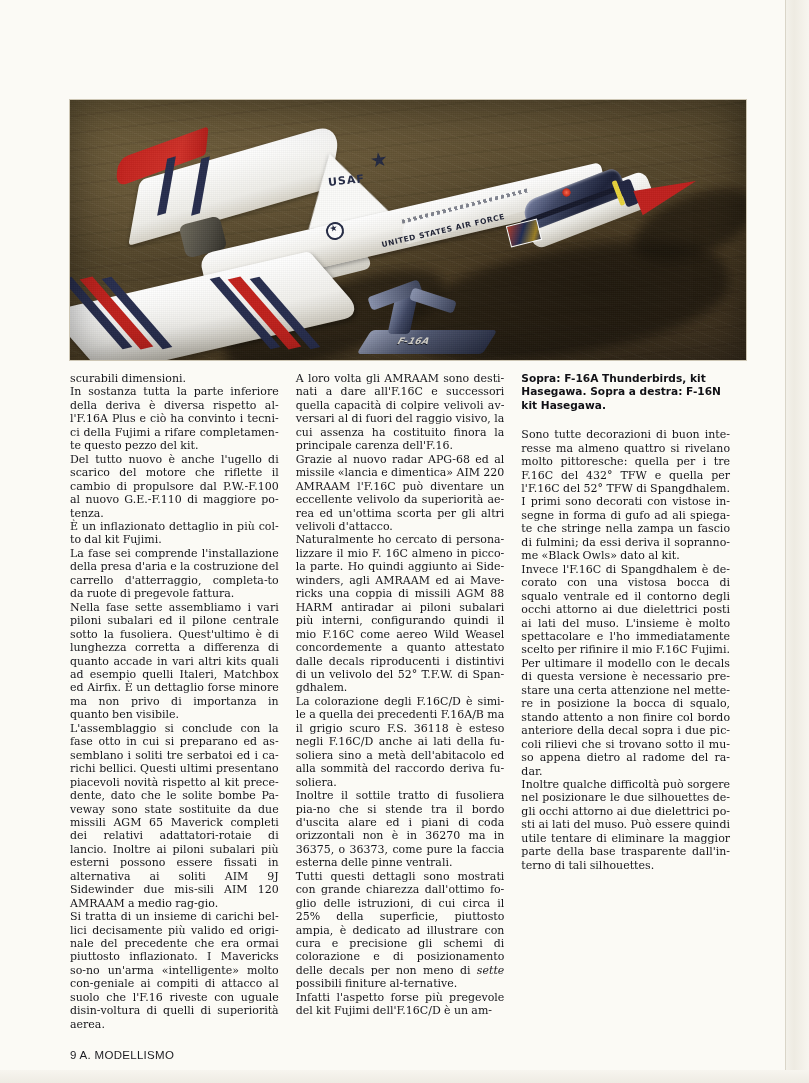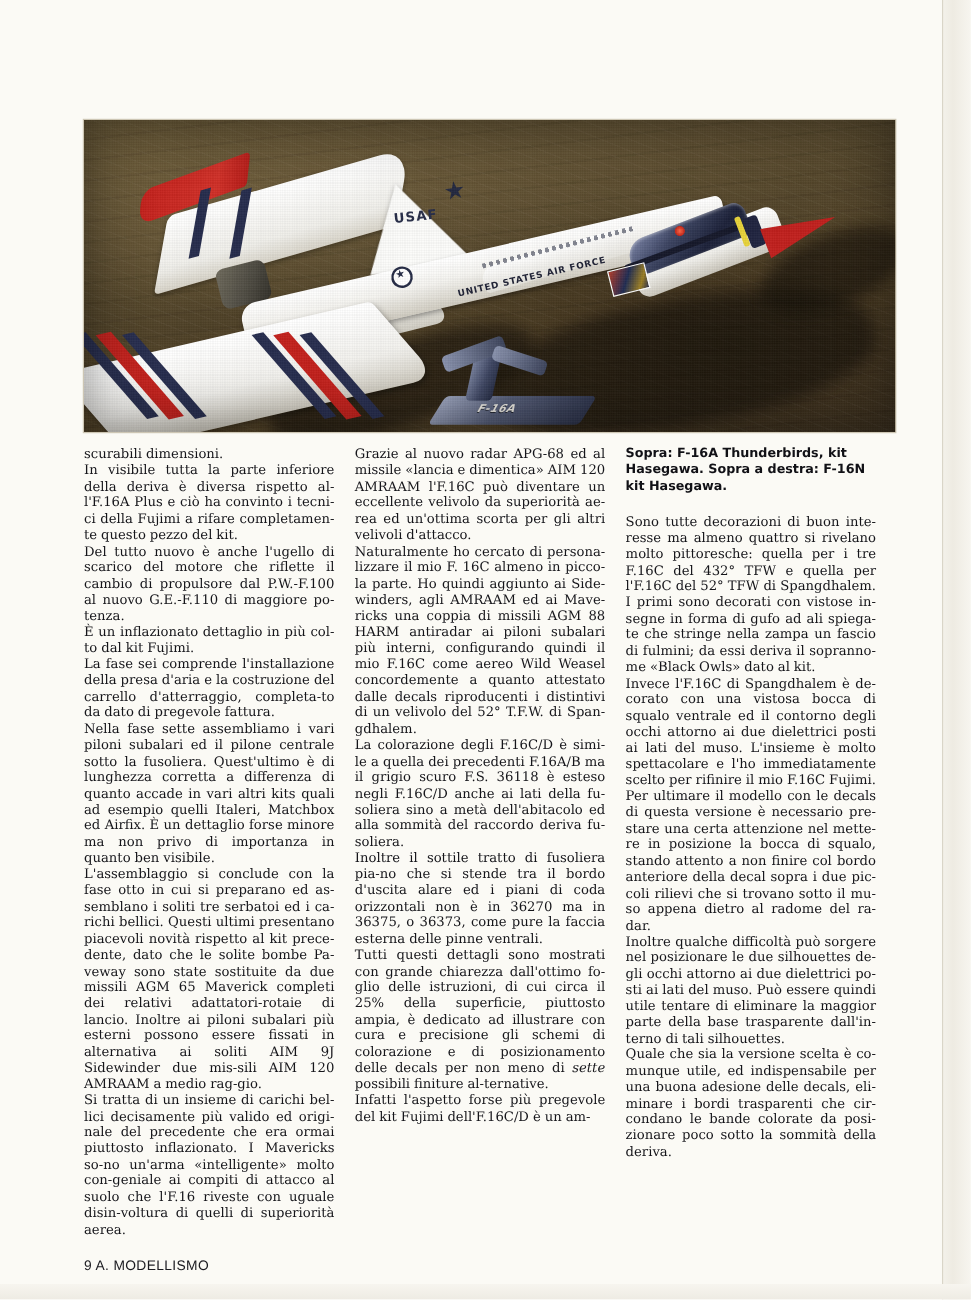--- a/index.html
+++ b/index.html
@@ -499,47 +499,47 @@
 
     <div id="photo-grain"></div>
     <div id="photo-vign"></div>
   </div>
 
   <div id="columns">
 
     <div class="col">
       <div class="body-text">
         <p>scurabili dimensioni.</p>
-        <p>In visibile tutta la parte inferiore della deriva è diversa rispetto al-l'F.16A Plus e ciò ha convinto i tecni-ci della Fujimi a rifare completamen-te questo pezzo del kit.</p>
+        <p>In sostanza tutta la parte inferiore della deriva è diversa rispetto al-l'F.16A Plus e ciò ha convinto i tecni-ci della Fujimi a rifare completamen-te questo pezzo del kit.</p>
         <p>Del tutto nuovo è anche l'ugello di scarico del motore che riflette il cambio di propulsore dal P.W.-F.100 al nuovo G.E.-F.110 di maggiore po-tenza.</p>
         <p>È un inflazionato dettaglio in più col-to dal kit Fujimi.</p>
-        <p>La fase sei comprende l'installazione della presa d'aria e la costruzione del carrello d'atterraggio, completa-to da dato di pregevole fattura.</p>
+        <p>La fase sei comprende l'installazione della presa d'aria e la costruzione del carrello d'atterraggio, completa-to da ruote di pregevole fattura.</p>
         <p>Nella fase sette assembliamo i vari piloni subalari ed il pilone centrale sotto la fusoliera. Quest'ultimo è di lunghezza corretta a differenza di quanto accade in vari altri kits quali ad esempio quelli Italeri, Matchbox ed Airfix. È un dettaglio forse minore ma non privo di importanza in quanto ben visibile.</p>
         <p>L'assemblaggio si conclude con la fase otto in cui si preparano ed as-semblano i soliti tre serbatoi ed i ca-richi bellici. Questi ultimi presentano piacevoli novità rispetto al kit prece-dente, dato che le solite bombe Pa-veway sono state sostituite da due missili AGM 65 Maverick completi dei relativi adattatori-rotaie di lancio. Inoltre ai piloni subalari più esterni possono essere fissati in alternativa ai soliti AIM 9J Sidewinder due mis-sili AIM 120 AMRAAM a medio rag-gio.</p>
         <p>Si tratta di un insieme di carichi bel-lici decisamente più valido ed origi-nale del precedente che era ormai piuttosto inflazionato. I Mavericks so-no un'arma «intelligente» molto con-geniale ai compiti di attacco al suolo che l'F.16 riveste con uguale disin-voltura di quelli di superiorità aerea.</p>
       </div>
     </div>
 
     <div class="col">
       <div class="body-text">
-        <p>Grazie al nuovo radar APG-68 ed al missile «lancia e dimentica» AIM 120 AMRAAM l'F.16C può diventare un eccellente velivolo da superiorità ae-rea ed un'ottima scorta per gli altri velivoli d'attacco.</p>
+        <p>A loro volta gli AMRAAM sono desti-nati a dare all'F.16C e successori quella capacità di colpire velivoli av-versari al di fuori del raggio visivo, la cui assenza ha costituito finora la principale carenza dell'F.16.</p>
+        <p>Grazie al nuovo radar APG-68 ed al missile «lancia e dimentica» AIM 220 AMRAAM l'F.16C può diventare un eccellente velivolo da superiorità ae-rea ed un'ottima scorta per gli altri velivoli d'attacco.</p>
         <p>Naturalmente ho cercato di persona-lizzare il mio F. 16C almeno in picco-la parte. Ho quindi aggiunto ai Side-winders, agli AMRAAM ed ai Mave-ricks una coppia di missili AGM 88 HARM antiradar ai piloni subalari più interni, configurando quindi il mio F.16C come aereo Wild Weasel concordemente a quanto attestato dalle decals riproducenti i distintivi di un velivolo del 52° T.F.W. di Span-gdhalem.</p>
         <p>La colorazione degli F.16C/D è simi-le a quella dei precedenti F.16A/B ma il grigio scuro F.S. 36118 è esteso negli F.16C/D anche ai lati della fu-soliera sino a metà dell'abitacolo ed alla sommità del raccordo deriva fu-soliera.</p>
         <p>Inoltre il sottile tratto di fusoliera pia-no che si stende tra il bordo d'uscita alare ed i piani di coda orizzontali non è in 36270 ma in 36375, o 36373, come pure la faccia esterna delle pinne ventrali.</p>
         <p id="p-col2-italic">Tutti questi dettagli sono mostrati con grande chiarezza dall'ottimo fo-glio delle istruzioni, di cui circa il 25% della superficie, piuttosto ampia, è dedicato ad illustrare con cura e precisione gli schemi di colorazione e di posizionamento delle decals per non meno di <em>sette</em> possibili finiture al-ternative.</p>
         <p>Infatti l'aspetto forse più pregevole del kit Fujimi dell'F.16C/D è un am-</p>
       </div>
     </div>
 
     <div class="col">
       <div class="caption">Sopra: F-16A Thunderbirds, kit Hasegawa. Sopra a destra: F-16N kit Hasegawa.</div>
       <div class="body-text">
         <p>Sono tutte decorazioni di buon inte-resse ma almeno quattro si rivelano molto pittoresche: quella per i tre F.16C del 432° TFW e quella per l'F.16C del 52° TFW di Spangdhalem. I primi sono decorati con vistose in-segne in forma di gufo ad ali spiega-te che stringe nella zampa un fascio di fulmini; da essi deriva il sopranno-me «Black Owls» dato al kit.</p>
         <p>Invece l'F.16C di Spangdhalem è de-corato con una vistosa bocca di squalo ventrale ed il contorno degli occhi attorno ai due dielettrici posti ai lati del muso. L'insieme è molto spettacolare e l'ho immediatamente scelto per rifinire il mio F.16C Fujimi. Per ultimare il modello con le decals di questa versione è necessario pre-stare una certa attenzione nel mette-re in posizione la bocca di squalo, stando attento a non finire col bordo anteriore della decal sopra i due pic-coli rilievi che si trovano sotto il mu-so appena dietro al radome del ra-dar.</p>
         <p>Inoltre qualche difficoltà può sorgere nel posizionare le due silhouettes de-gli occhi attorno ai due dielettrici po-sti ai lati del muso. Può essere quindi utile tentare di eliminare la maggior parte della base trasparente dall'in-terno di tali silhouettes.</p>
-        <p>Quale che sia la versione scelta è co-munque utile, ed indispensabile per una buona adesione delle decals, eli-minare i bordi trasparenti che cir-condano le bande colorate da posi-zionare poco sotto la sommità della deriva.</p>
       </div>
     </div>
   </div>
 
   <div id="footer">9 A. MODELLISMO</div>
 
 </div>
 
 </body></html>

